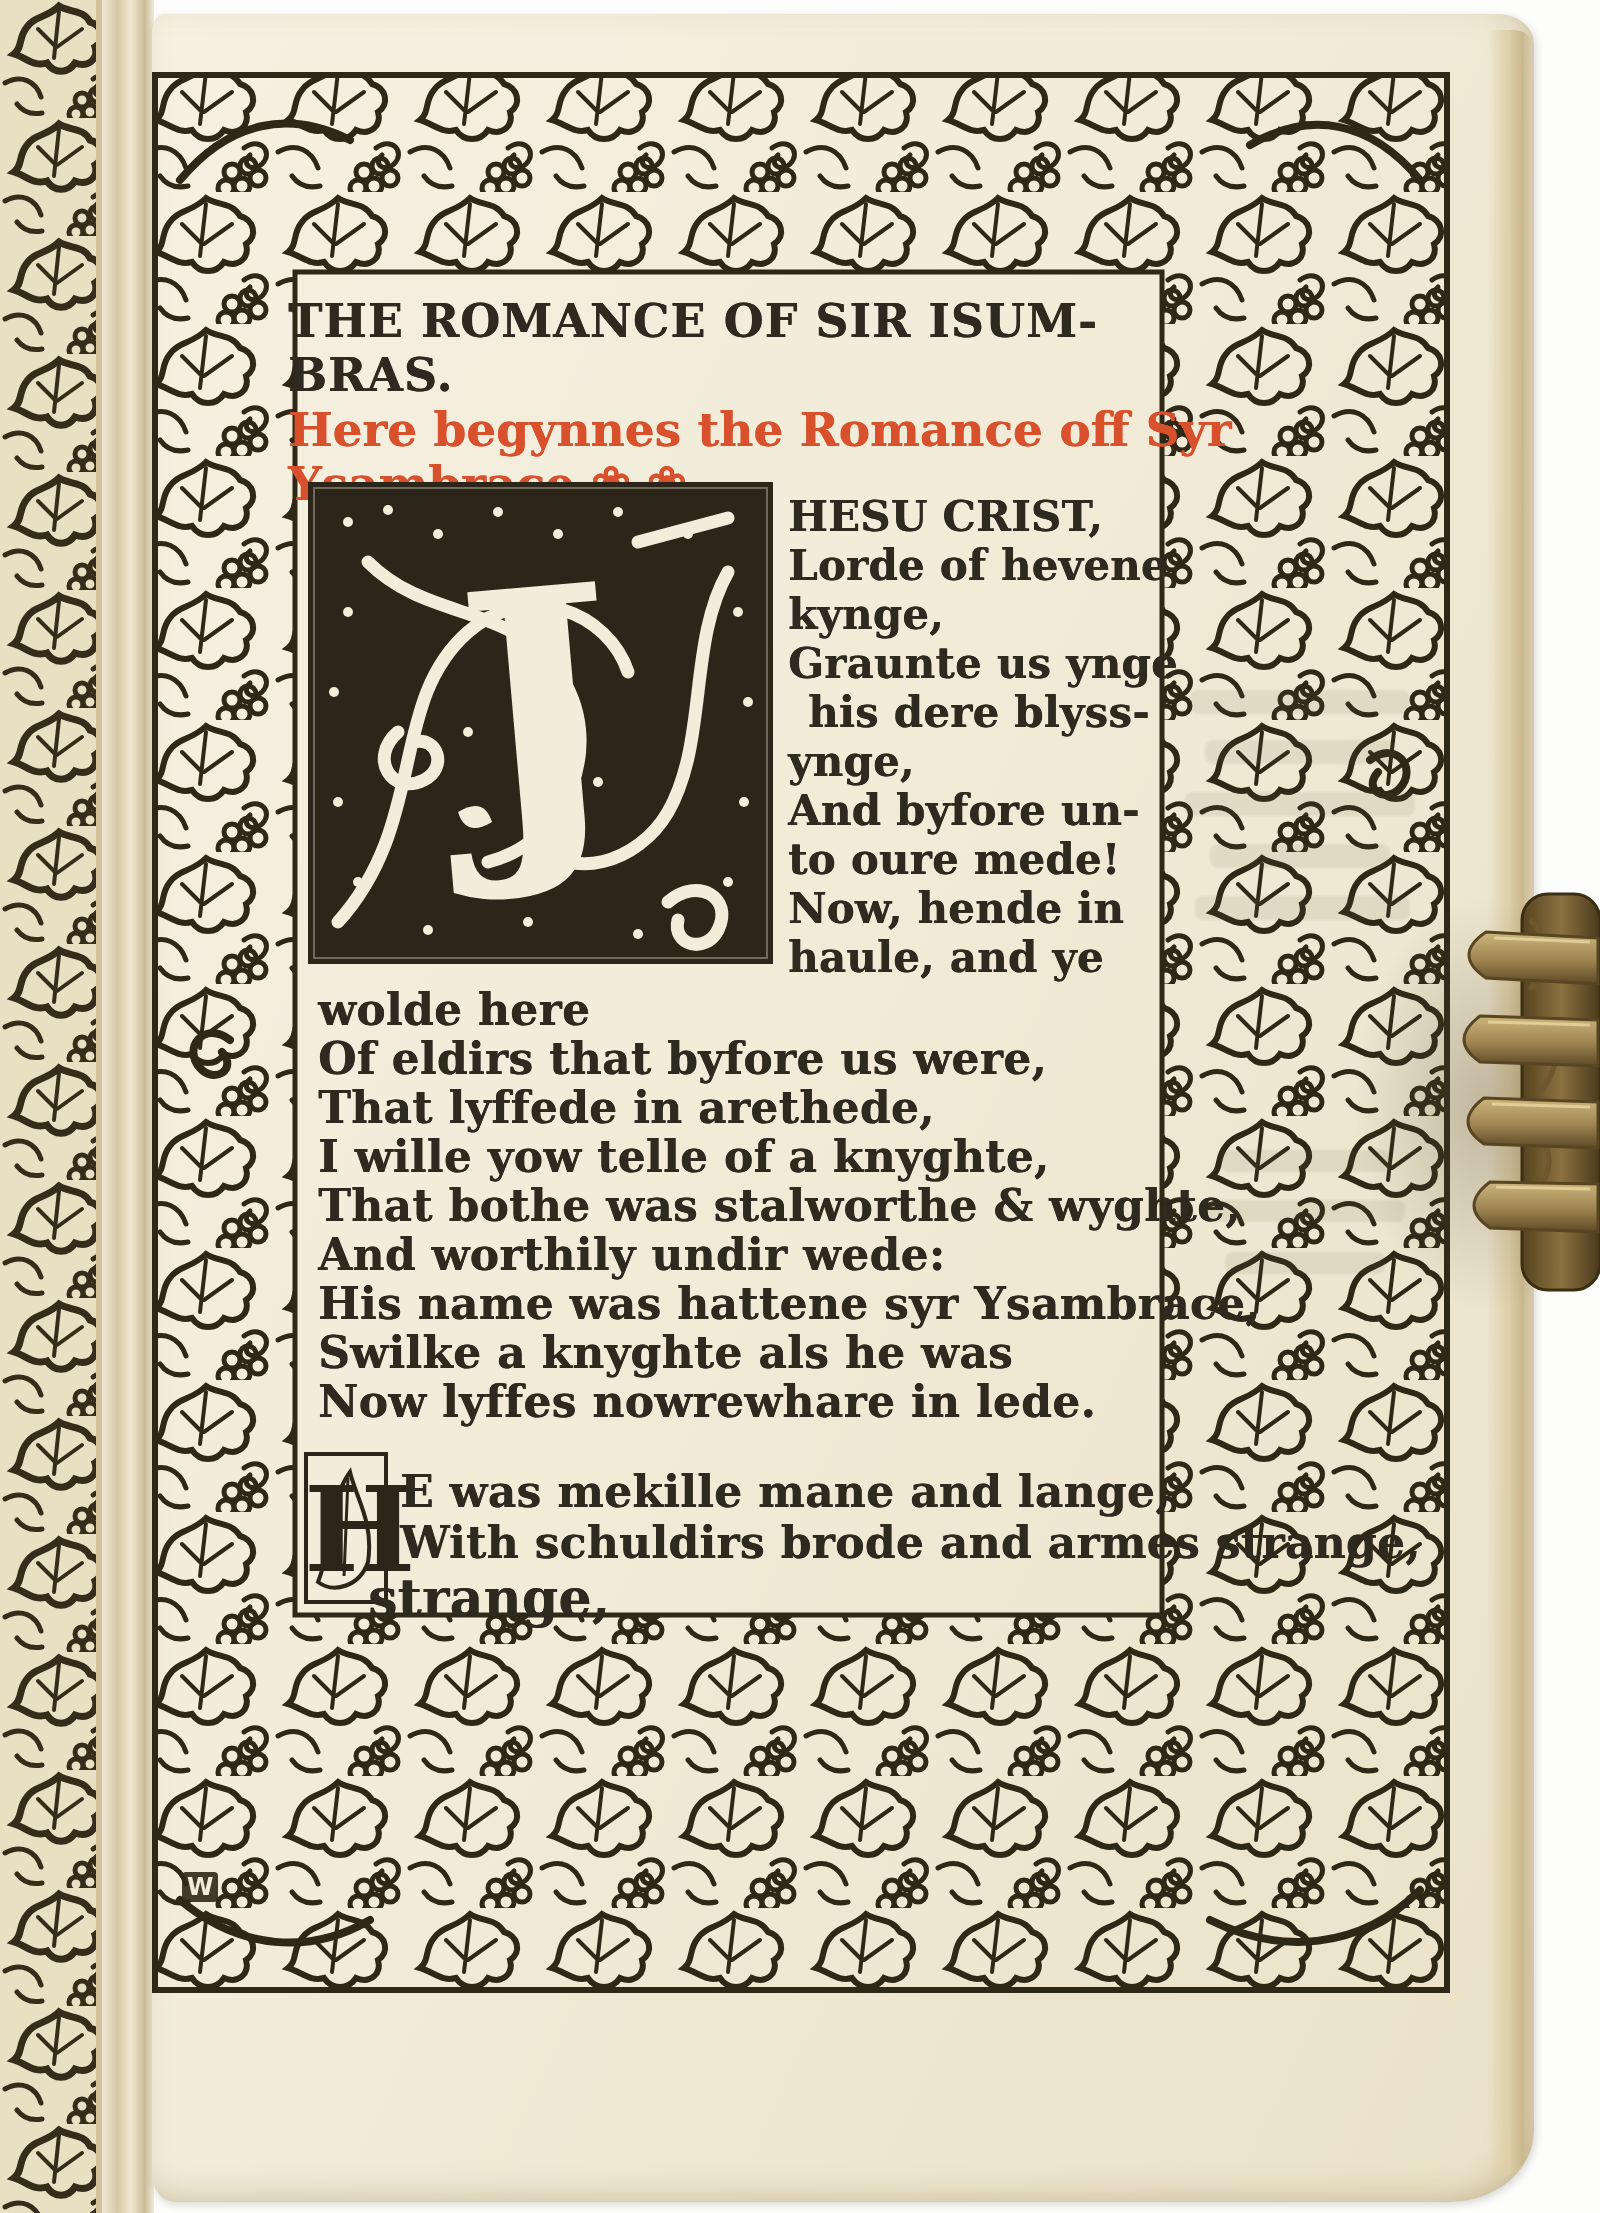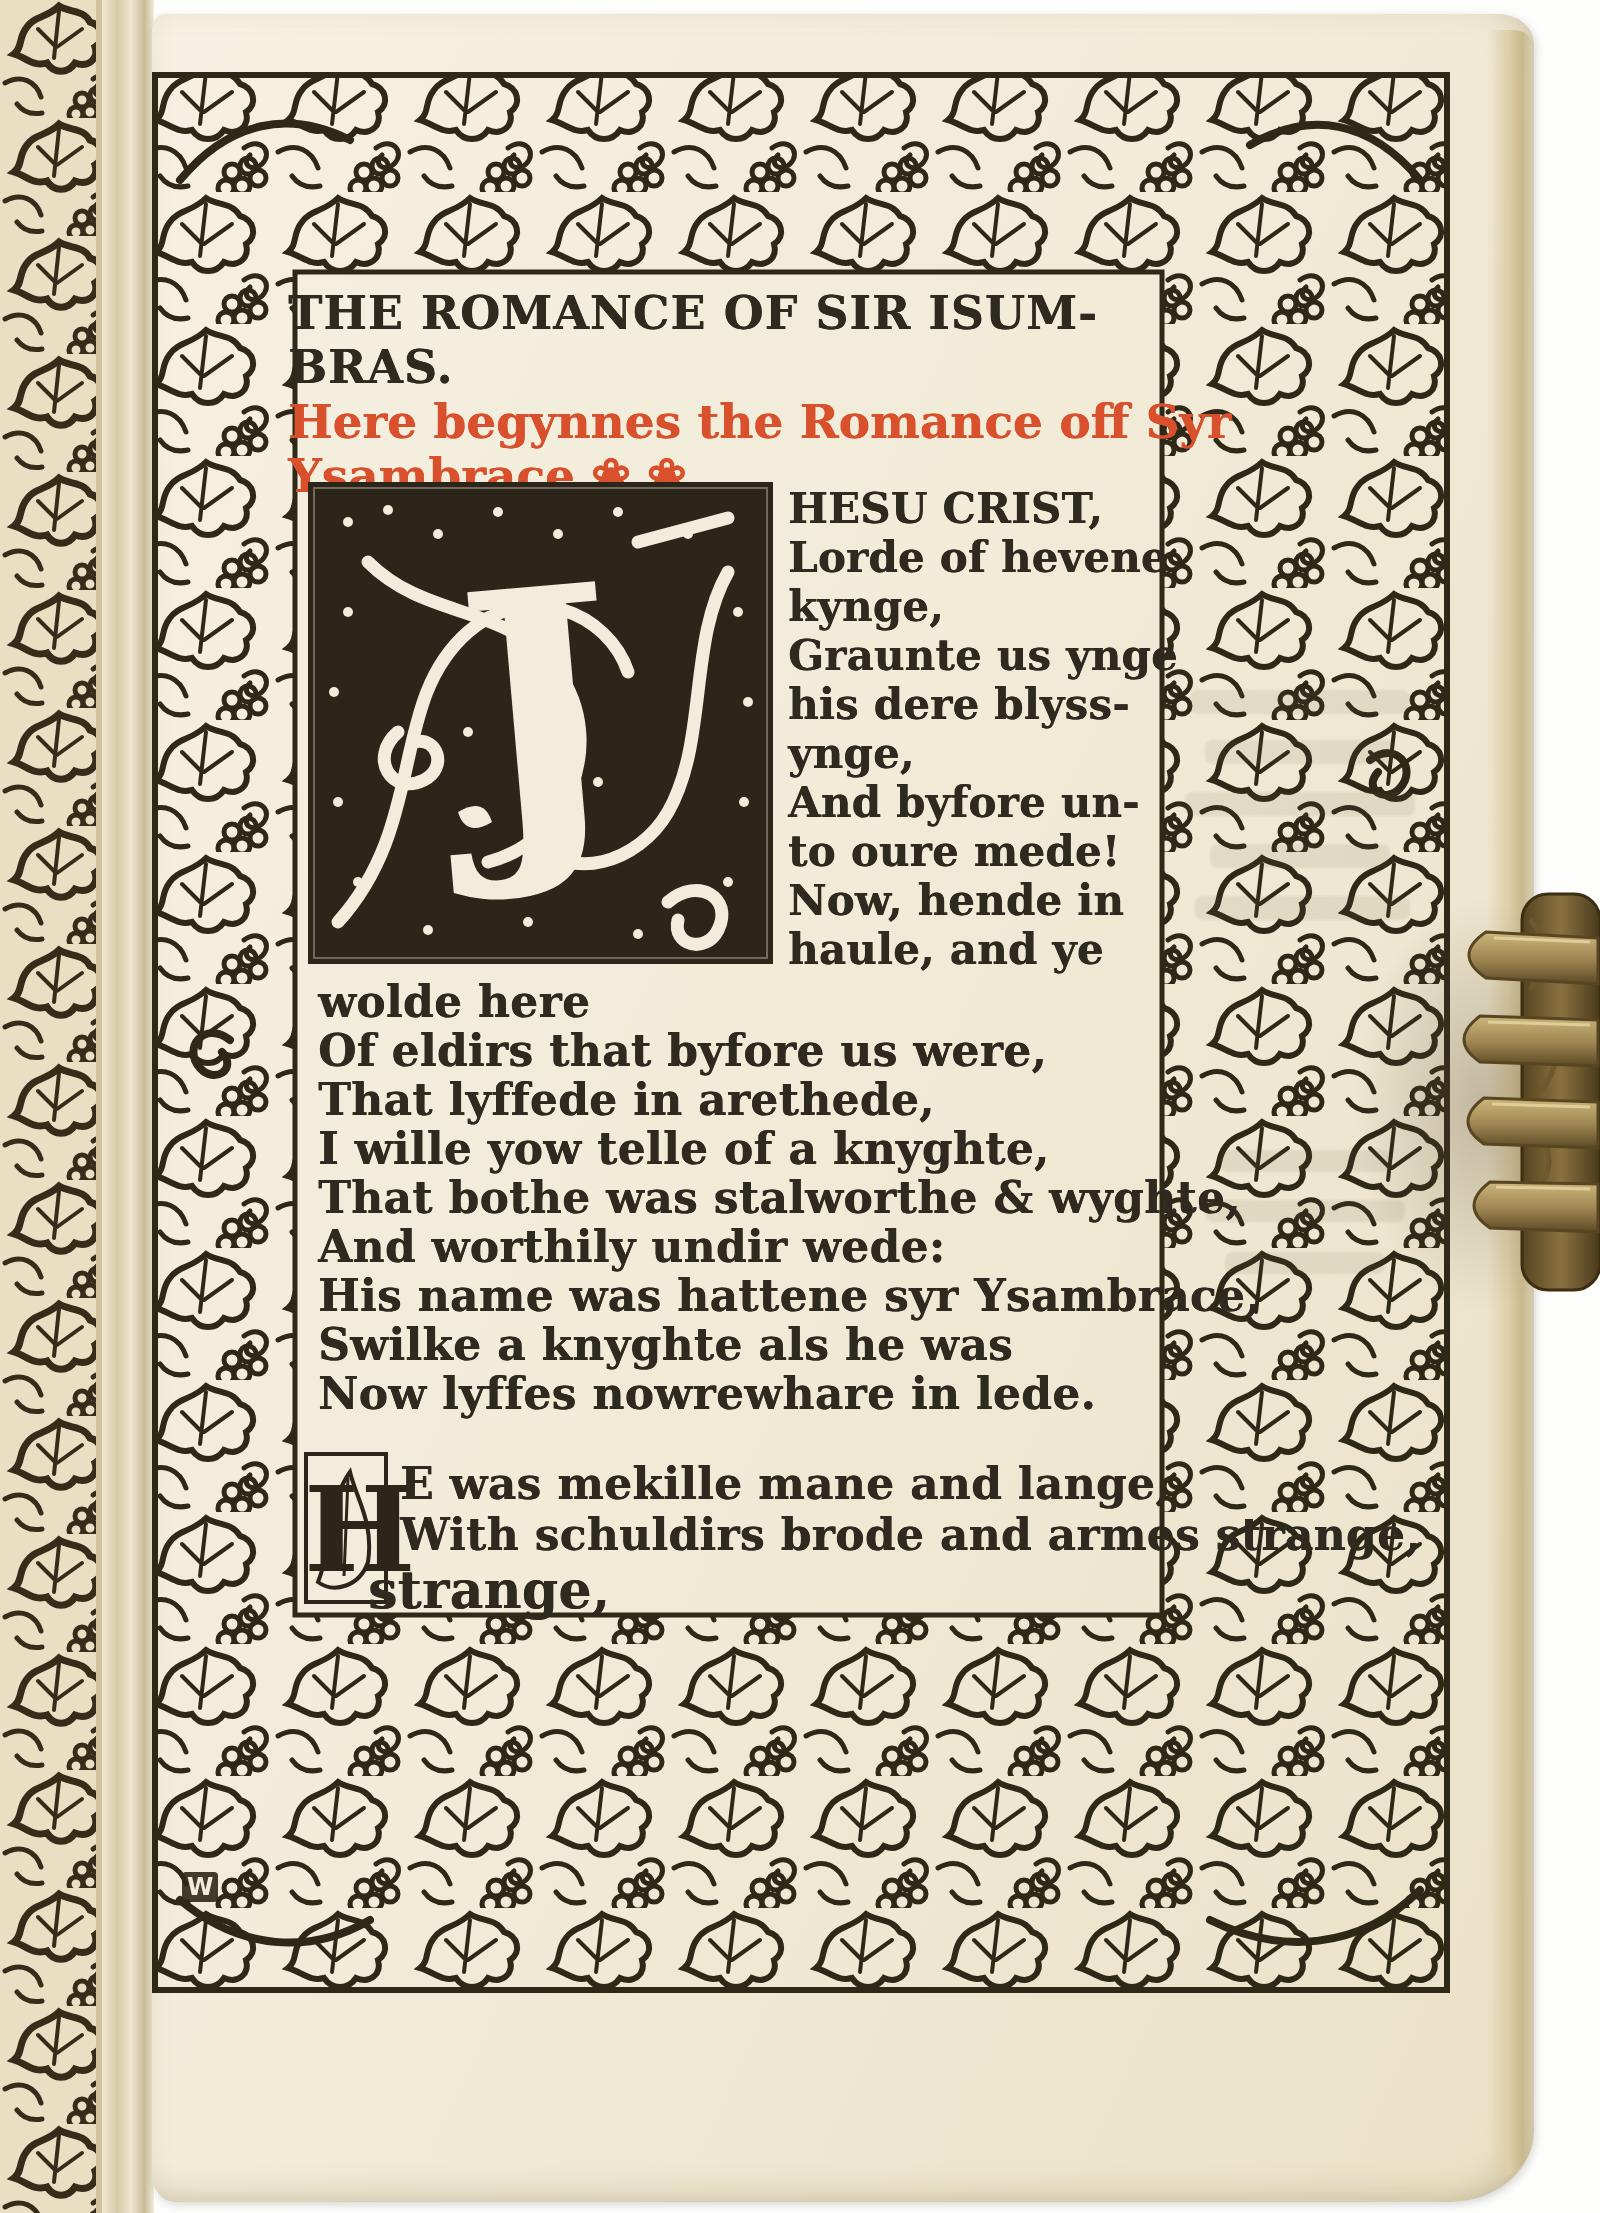--- a/index.html
+++ b/index.html
@@ -30,21 +30,21 @@
     border-radius:0 30px 70px 0;
   }
   .frame-svg{position:absolute;left:140px;top:60px;z-index:2;}
   .drop-cap-block{position:absolute;left:308px;top:482px;width:465px;height:482px;z-index:4;}
   .drop-cap-letter{
     position:absolute;left:0;top:-12px;width:465px;height:482px;z-index:2;
     font:700 330px/482px "DejaVu Serif",serif;text-align:center;
     color:#f2ecdb;transform:rotate(-5deg);
   }
   .txt{position:absolute;white-space:nowrap;color:#2f2a20;z-index:4;
-       text-shadow:.4px 0 0 currentColor;}
+       text-shadow:.4px 0 0 currentColor;margin-top:8px;}
   .title-line{font:700 46px/1.1 "DejaVu Serif",serif;letter-spacing:1px;}
   .rubric-line{font:700 47px/1.1 "DejaVu Serif",serif;color:#d8512c;
                text-shadow:.4px 0 0 #d8512c;}
   .poem-line{font:700 44px/1 "DejaVu Serif",serif;letter-spacing:.3px;}
   .side-line{font:700 42px/1 "DejaVu Serif",serif;letter-spacing:.2px;}
   .small-initial{position:absolute;left:304px;top:1452px;width:84px;height:152px;z-index:4;}
   .small-initial-letter{
     position:absolute;left:0;top:4px;width:84px;height:148px;
     font:700 118px/148px "DejaVu Serif",serif;text-align:center;color:#2b251a;
   }
@@ -177,21 +177,21 @@
       <path d="M150,330 q26,-16 34,10 q-26,16 -34,-10 Z"></path>
     </g>
   </svg>
   <div class="drop-cap-letter">J</div>
 </div>
 
 <div class="txt side-line" style="left:788px;top:488px;">HESU CRIST,</div>
 <div class="txt side-line" style="left:788px;top:537px;">Lorde of hevene</div>
 <div class="txt side-line" style="left:788px;top:586px;">kynge,</div>
 <div class="txt side-line" style="left:788px;top:635px;">Graunte us ynge</div>
-<div class="txt side-line" style="left:788px;top:684px;">his dere blyss-</div>
+<div class="txt side-line" style="left:808px;top:684px;">his dere blyss-</div>
 <div class="txt side-line" style="left:788px;top:733px;">ynge,</div>
 <div class="txt side-line" style="left:788px;top:782px;">And byfore un-</div>
 <div class="txt side-line" style="left:788px;top:831px;">to oure mede!</div>
 <div class="txt side-line" style="left:788px;top:880px;">Now, hende in</div>
 <div class="txt side-line" style="left:788px;top:929px;">haule, and ye</div>
 
 <div class="txt poem-line" style="left:318px;top:980px;">wolde here</div>
 <div class="txt poem-line" style="left:318px;top:1029px;">Of eldirs that byfore us were,</div>
 <div class="txt poem-line" style="left:318px;top:1078px;">That lyffede in arethede,</div>
 <div class="txt poem-line" style="left:318px;top:1127px;">I wille yow telle of a knyghte,</div>

